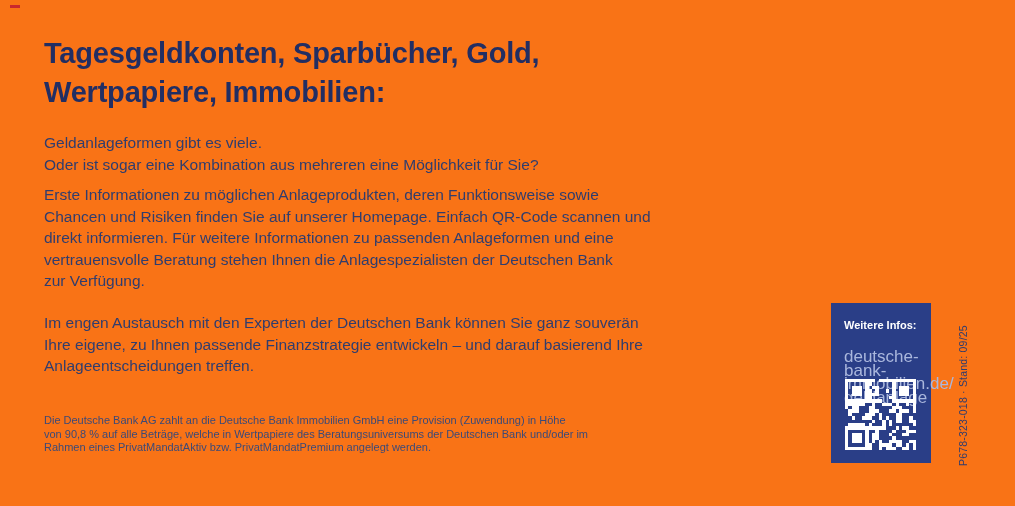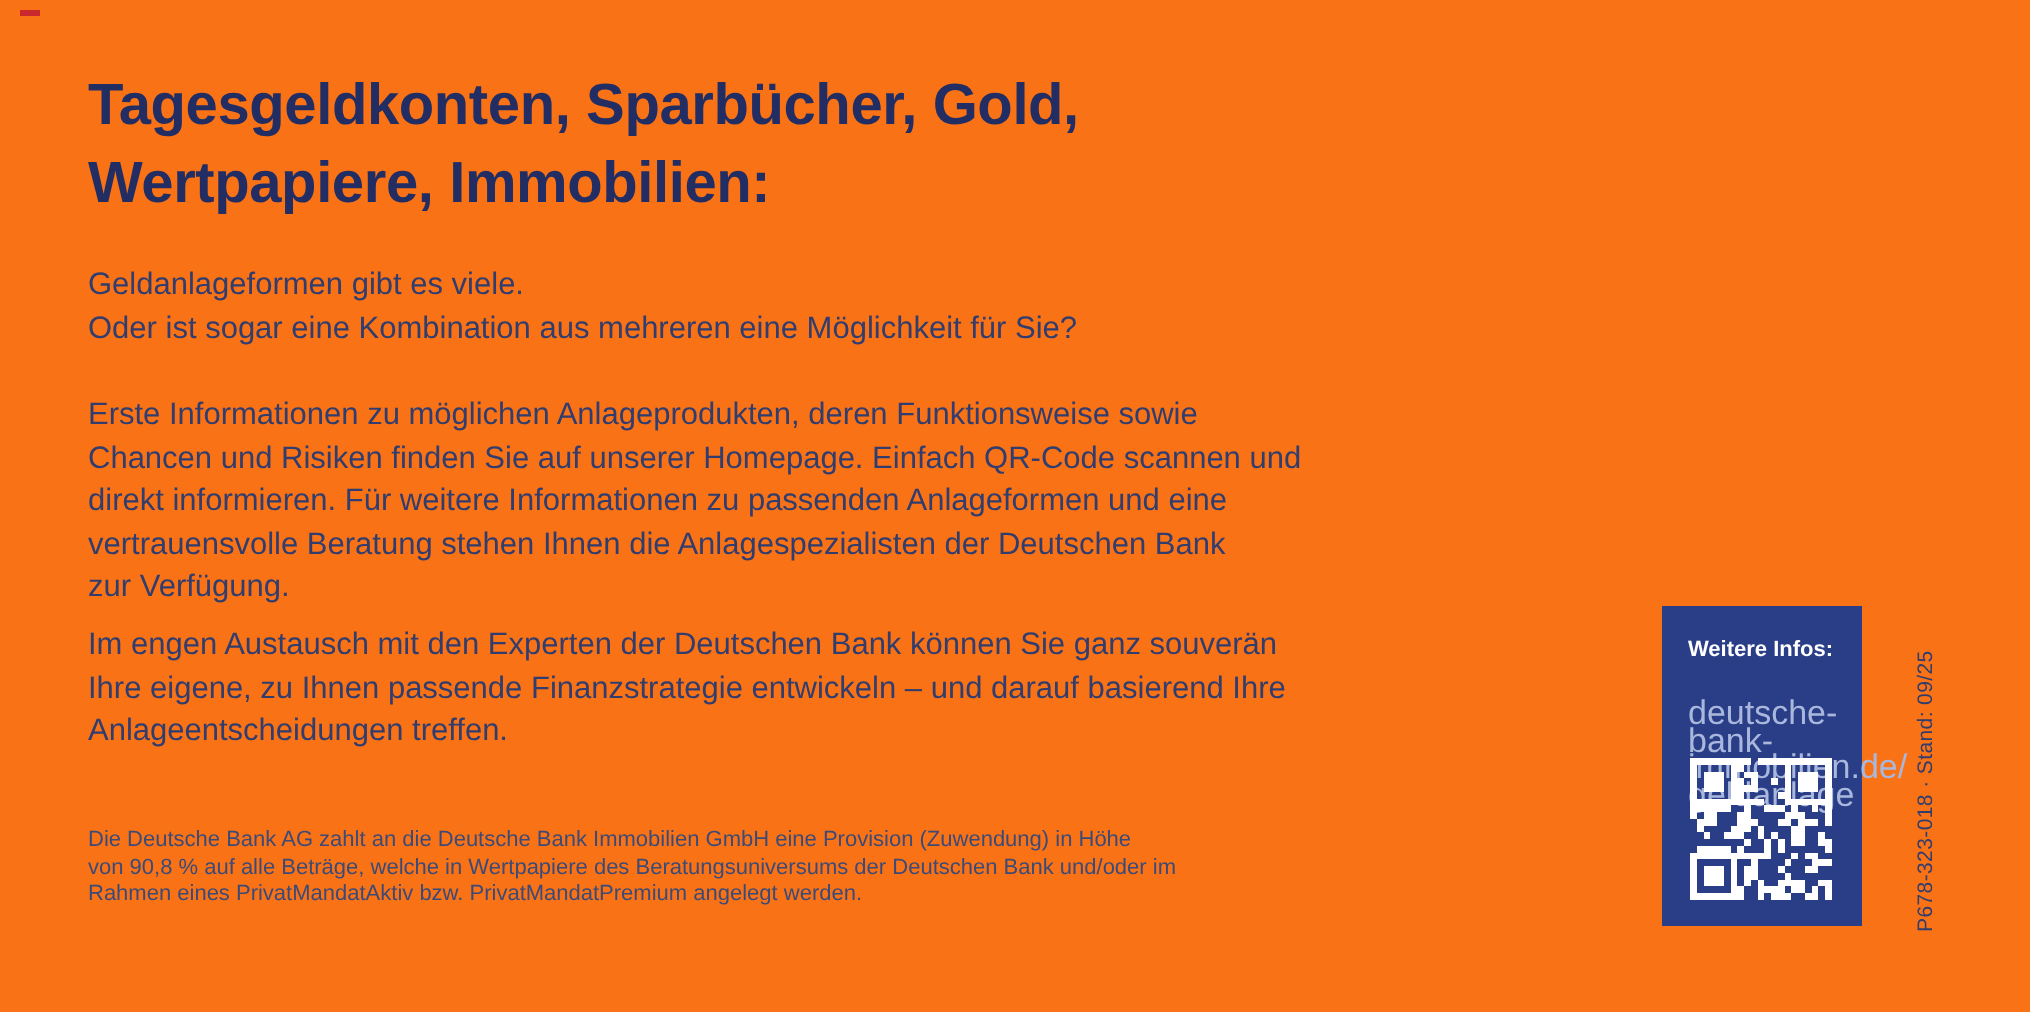--- a/index.html
+++ b/index.html
@@ -32,21 +32,21 @@
   .body-text {
     position: absolute;
     left: 44px;
     width: 620px;
     font-size: 15.5px;
     line-height: 21.5px;
     color: #303d6e;
     white-space: pre-line;
   }
   .p-intro  { top: 132px; }
-  .p-info   { top: 197px; }
+  .p-info   { top: 184px; }
   .p-advice { top: 312px; }
   .note {
     position: absolute;
     left: 44px; top: 414px;
     width: 560px;
     font-size: 11px;
     line-height: 13.5px;
     color: #3c4a78;
   }
   .note-body { white-space: pre-line; }

